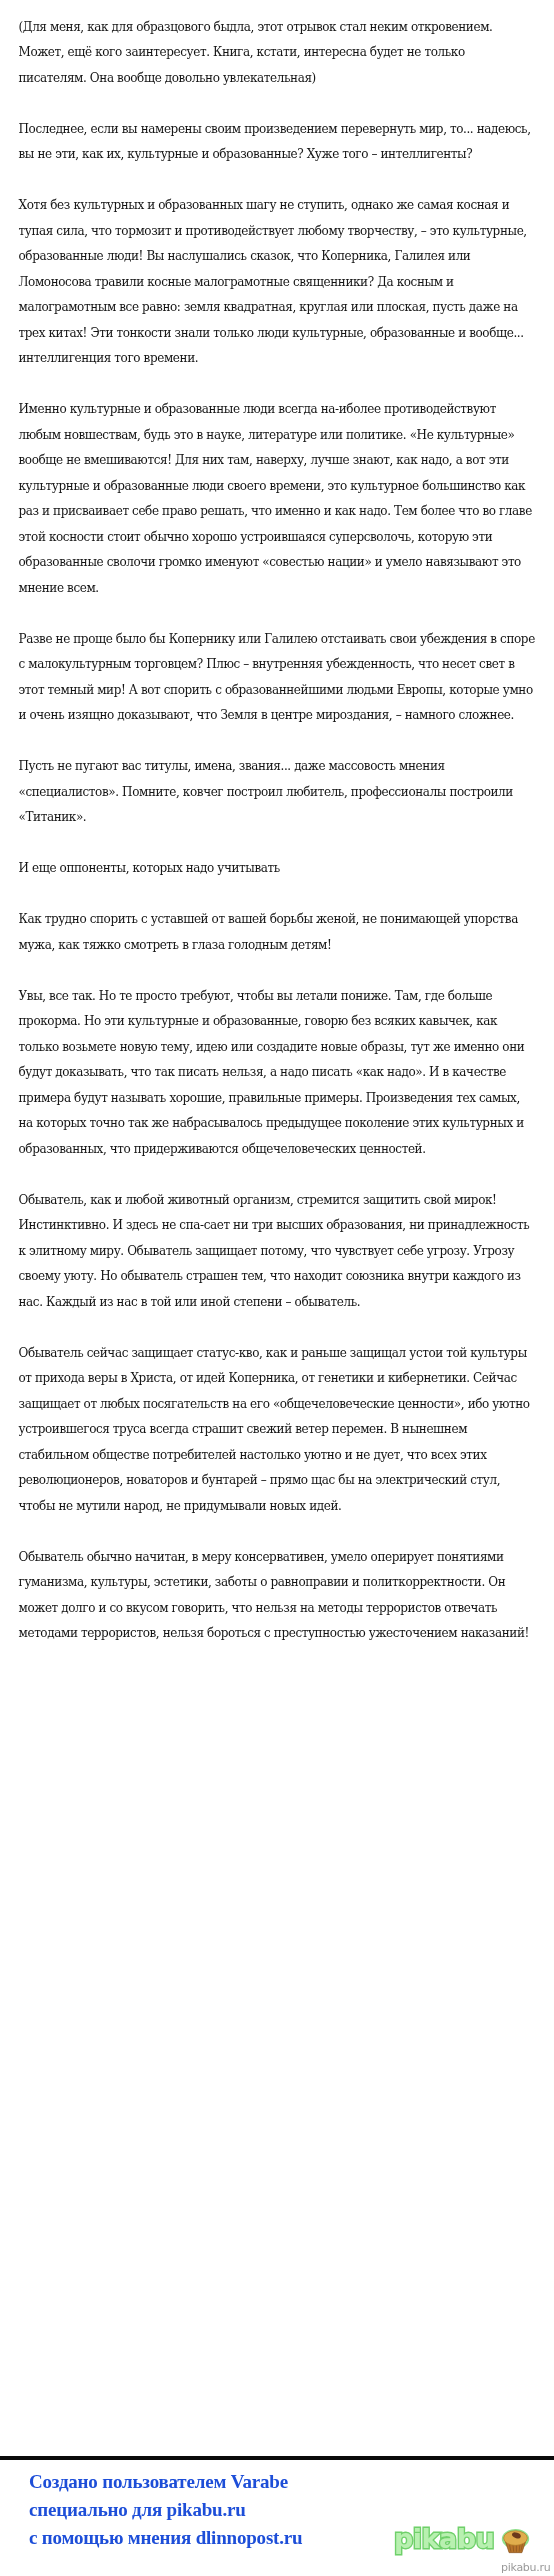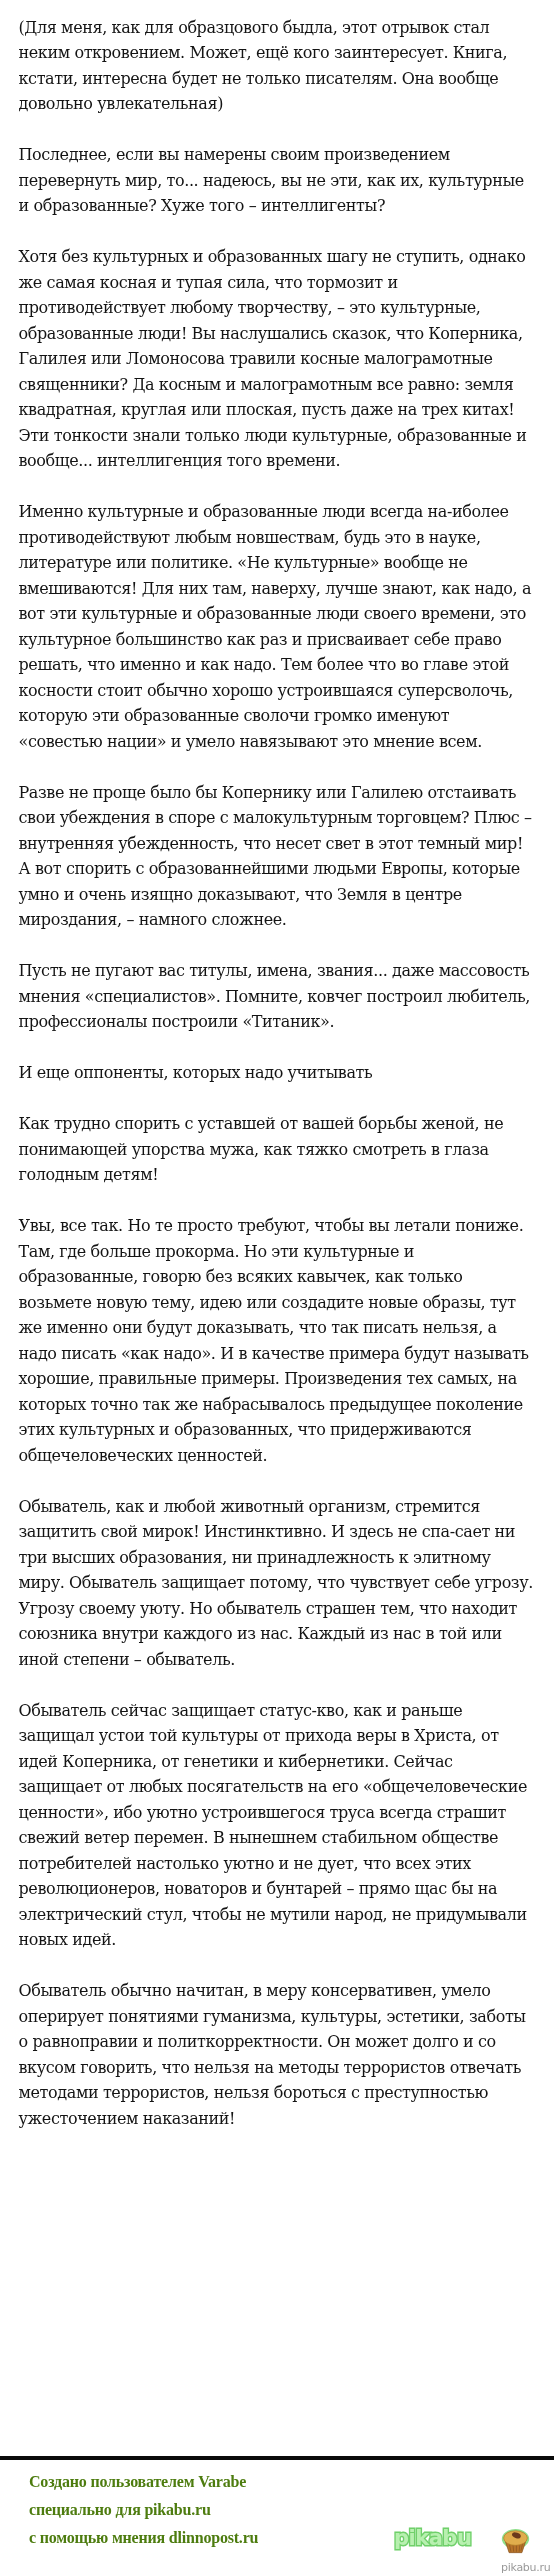--- a/index.html
+++ b/index.html
@@ -1,39 +1,39 @@
 <!DOCTYPE html>
 <html style="font-size:14.8px"><head>
 <meta charset="utf-8">
 <style>
   html, body { margin: 0; padding: 0; background: #ffffff; }
   body { width: 554px; height: 2576px; position: relative; overflow: hidden; }
   .article {
     position: absolute; left: 18.5px; top: 14.8px; width: 517px;
     font-family: "DejaVu Serif", "Liberation Serif", serif;
-    font-size: 16px; line-height: 25.5px; color: #141414;
+    font-size: 12px; line-height: 25.5px; color: #141414;
     letter-spacing: -0.4px; word-spacing: 0px;
   }
   .article p { margin: 0 0 25.5px 0; padding: 0; }
   .divider {
     position: absolute; left: 0; top: 2456px; width: 554px; height: 3.7px; background: #0a0a0a;
   }
   .credits {
     position: absolute; left: 29px; top: 2468px; width: 388px;
     font-family: "Liberation Serif", "DejaVu Serif", serif;
-    font-weight: bold; font-size: 16px; line-height: 28px; color: #4d7c0f;
+    font-weight: bold; font-size: 19px; line-height: 28px; color: #1d4ed8;
     letter-spacing: -0.2px;
   }
   .credits div { white-space: nowrap; }
   .logo {
     position: absolute; left: 394px; top: 2524px; width: 134px; height: 31px;
   }
   .logo-text {
     position: absolute; left: 0; top: 0; height: 31px; line-height: 29.6px;
-    font-family: "DejaVu Sans", sans-serif; font-weight: bold; font-size: 21px;
+    font-family: "DejaVu Sans", sans-serif; font-weight: bold; font-size: 27px;
     color: #b8f0b0; letter-spacing: -0.5px;
     -webkit-text-stroke: 2.8px #6fd06a; paint-order: stroke fill; text-align: right;
   }
   .muffin { position: absolute; left: 106px; top: 1.8px; width: 31px; height: 29.6px; }
   .watermark {
     position: absolute; right: 3.7px; top: 2561px;
     font-family: "DejaVu Sans", sans-serif; font-size: 11px; color: #9a9a9a;
     letter-spacing: -0.3px;
   }
 </style>

